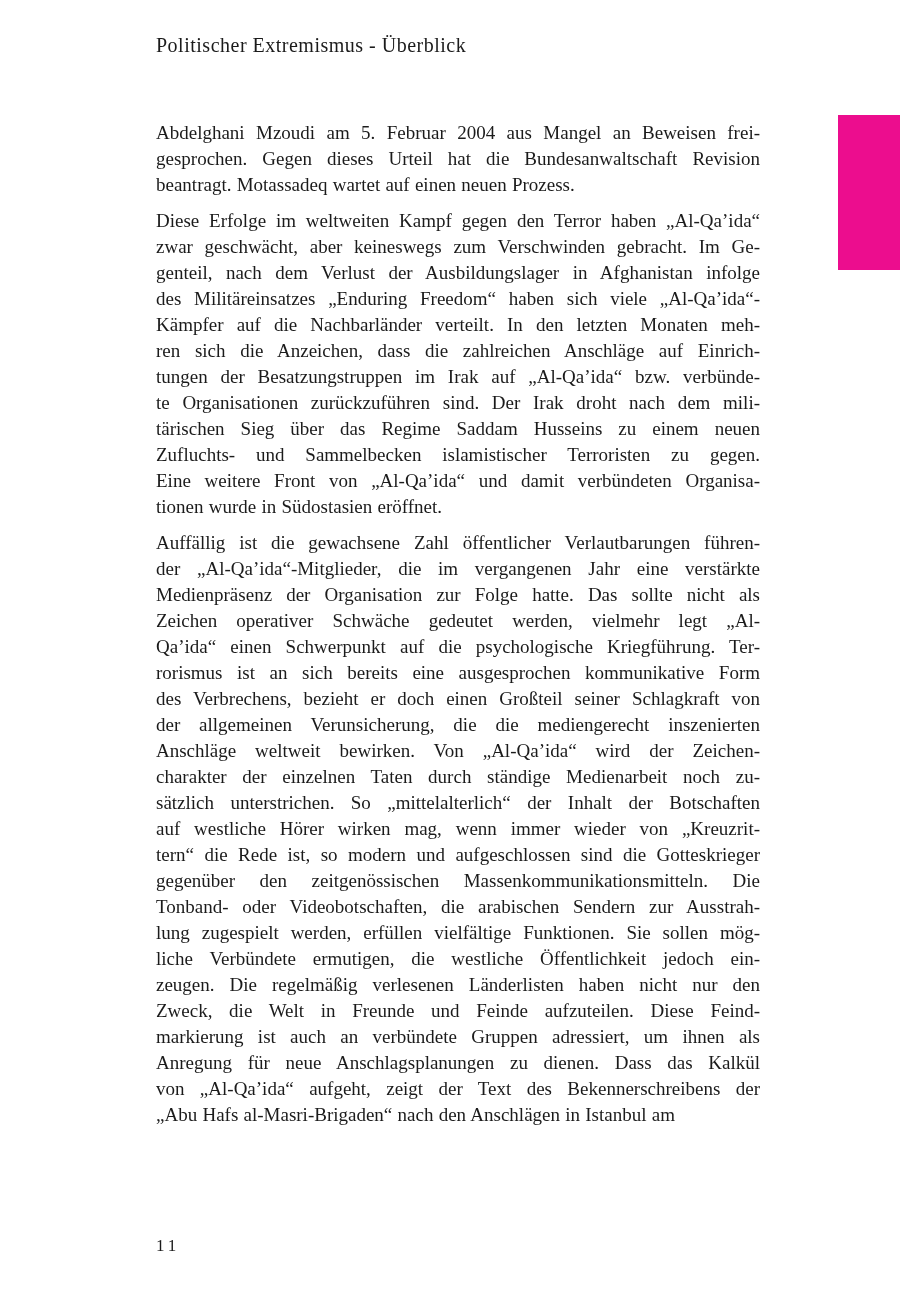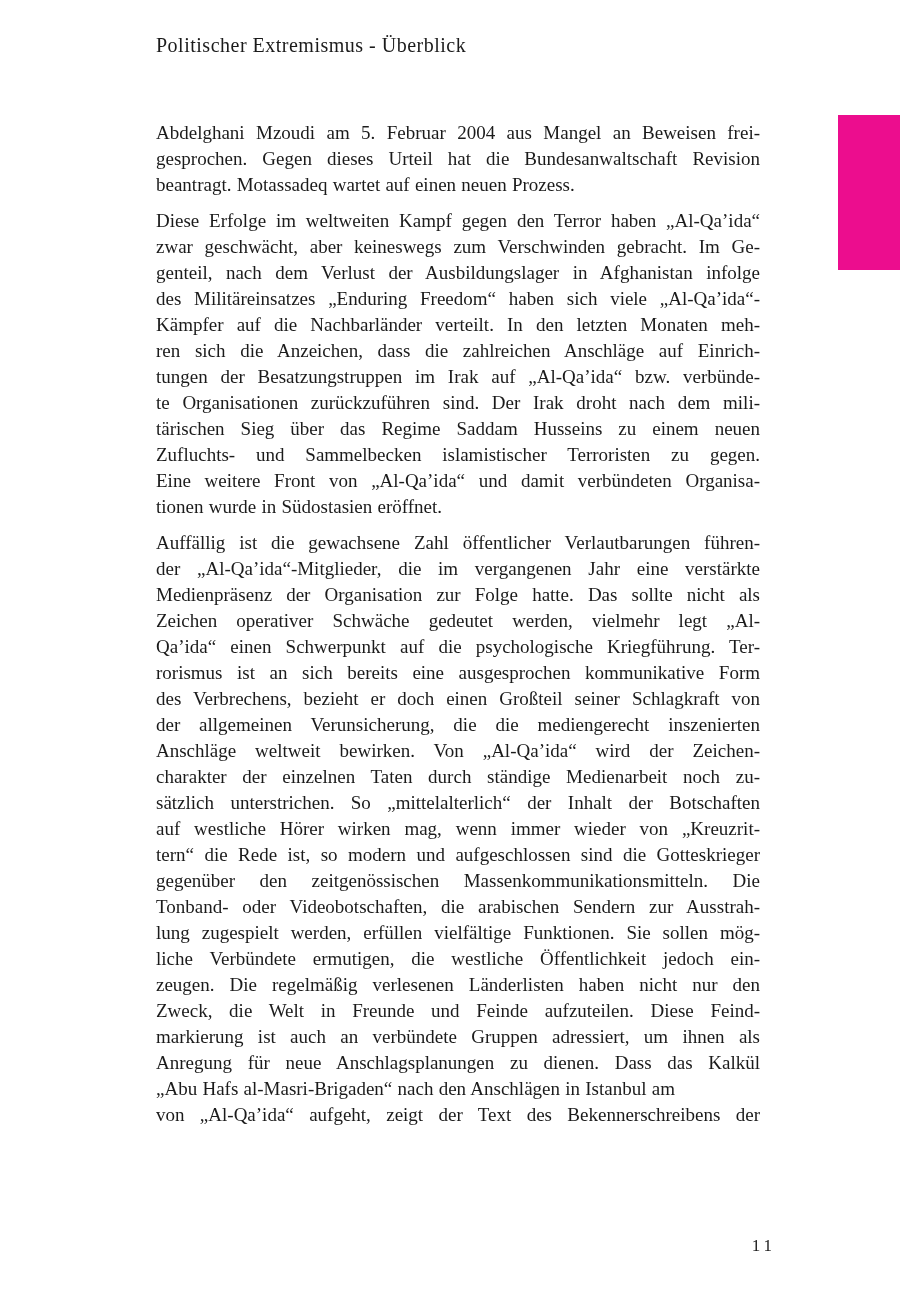--- a/index.html
+++ b/index.html
@@ -50,21 +50,21 @@
     white-space: normal;
   }
   .line.last {
     text-align-last: left;
   }
   .page-number {
     position: absolute;
     top: 1236px;
     left: 156px;
     width: 620px;
-    text-align: right;
+    text-align: left;
     font-size: 17px;
     letter-spacing: 4px;
     color: #1b1b1b;
   }
 </style>
 </head>
 <body>
 
 <div class="page">
   <div class="running-header">Politischer Extremismus - Überblick</div>
@@ -106,19 +106,19 @@
         <div class="line">auf westliche Hörer wirken mag, wenn immer wieder von „Kreuzrit-</div>
         <div class="line">tern“ die Rede ist, so modern und aufgeschlossen sind die Gotteskrieger</div>
         <div class="line">gegenüber den zeitgenössischen Massenkommunikationsmitteln. Die</div>
         <div class="line">Tonband- oder Videobotschaften, die arabischen Sendern zur Ausstrah-</div>
         <div class="line">lung zugespielt werden, erfüllen vielfältige Funktionen. Sie sollen mög-</div>
         <div class="line">liche Verbündete ermutigen, die westliche Öffentlichkeit jedoch ein-</div>
         <div class="line">zeugen. Die regelmäßig verlesenen Länderlisten haben nicht nur den</div>
         <div class="line">Zweck, die Welt in Freunde und Feinde aufzuteilen. Diese Feind-</div>
         <div class="line">markierung ist auch an verbündete Gruppen adressiert, um ihnen als</div>
         <div class="line">Anregung für neue Anschlagsplanungen zu dienen. Dass das Kalkül</div>
+        <div class="line">von „Al-Qa’ida“ aufgeht, zeigt der Text des Bekennerschreibens der</div>
         <div class="line last">„Abu Hafs al-Masri-Brigaden“ nach den Anschlägen in Istanbul am</div>
-        <div class="line">von „Al-Qa’ida“ aufgeht, zeigt der Text des Bekennerschreibens der</div>
       </div>
     </div>
 
   <div class="page-number">11</div>
 </div>
 
 </body></html>

